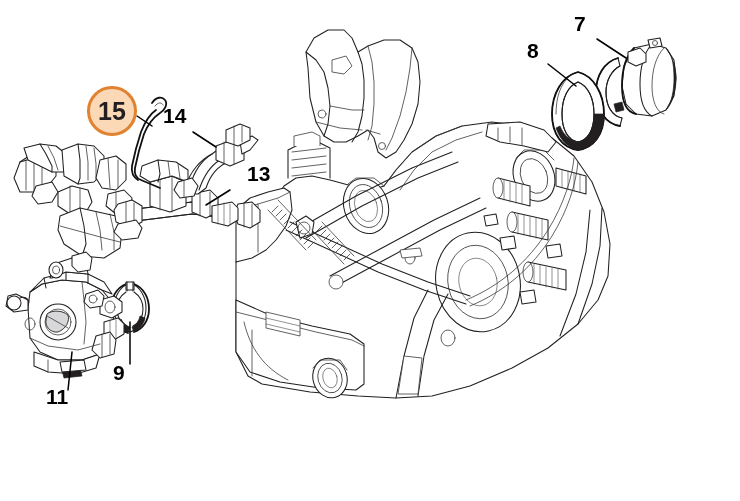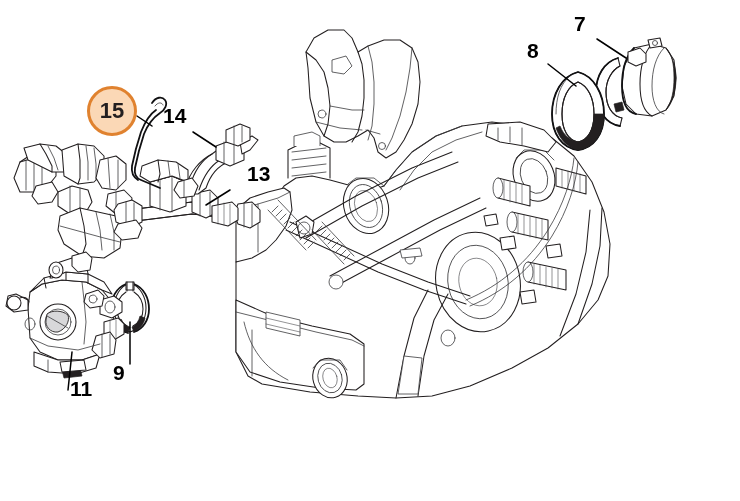--- a/index.html
+++ b/index.html
@@ -104,21 +104,21 @@
     position: absolute;
     left: 0;
     top: 0;
     width: 100%;
     height: 100%;
     display: flex;
     align-items: center;
     justify-content: center;
     font-family: "Liberation Sans", sans-serif;
     font-weight: bold;
-    font-size: 22px;
+    font-size: 25px;
     color: #231f20;
   }
 </style>
 </head>
 <body>
 
 <div id="diagram-root">
 
   <svg id="parts-svg" viewBox="0 0 740 501" xmlns="http://www.w3.org/2000/svg">
 
@@ -473,21 +473,21 @@
   </svg>
 
   <div class="highlight-ring" id="hl-circle" style="left: 87px; top: 86px; width: 50px; height: 50px; background: rgb(251, 216, 182); border: 3px solid rgb(224, 130, 47);">
     <span class="hl-num">15</span>
   </div>
 
   <div class="callout-label" style="left:163px; top:105px;text-align:center;">14</div>
 
   <div class="callout-label" style="left:223px; top:163px;margin-left:24px;">13</div>
 
-  <div class="callout-label" style="left:46px; top:378px;margin-left:24px;">11</div>
+  <div class="callout-label" style="left:46px; top:386px;">11</div>
 
   <div class="callout-label" style="left:113px; top:362px;">9</div>
 
   <div class="callout-label" style="left:527px; top:40px;">8</div>
 
   <div class="callout-label" style="left:574px; top:13px;">7</div>
 
 </div>
 
 </body></html>

